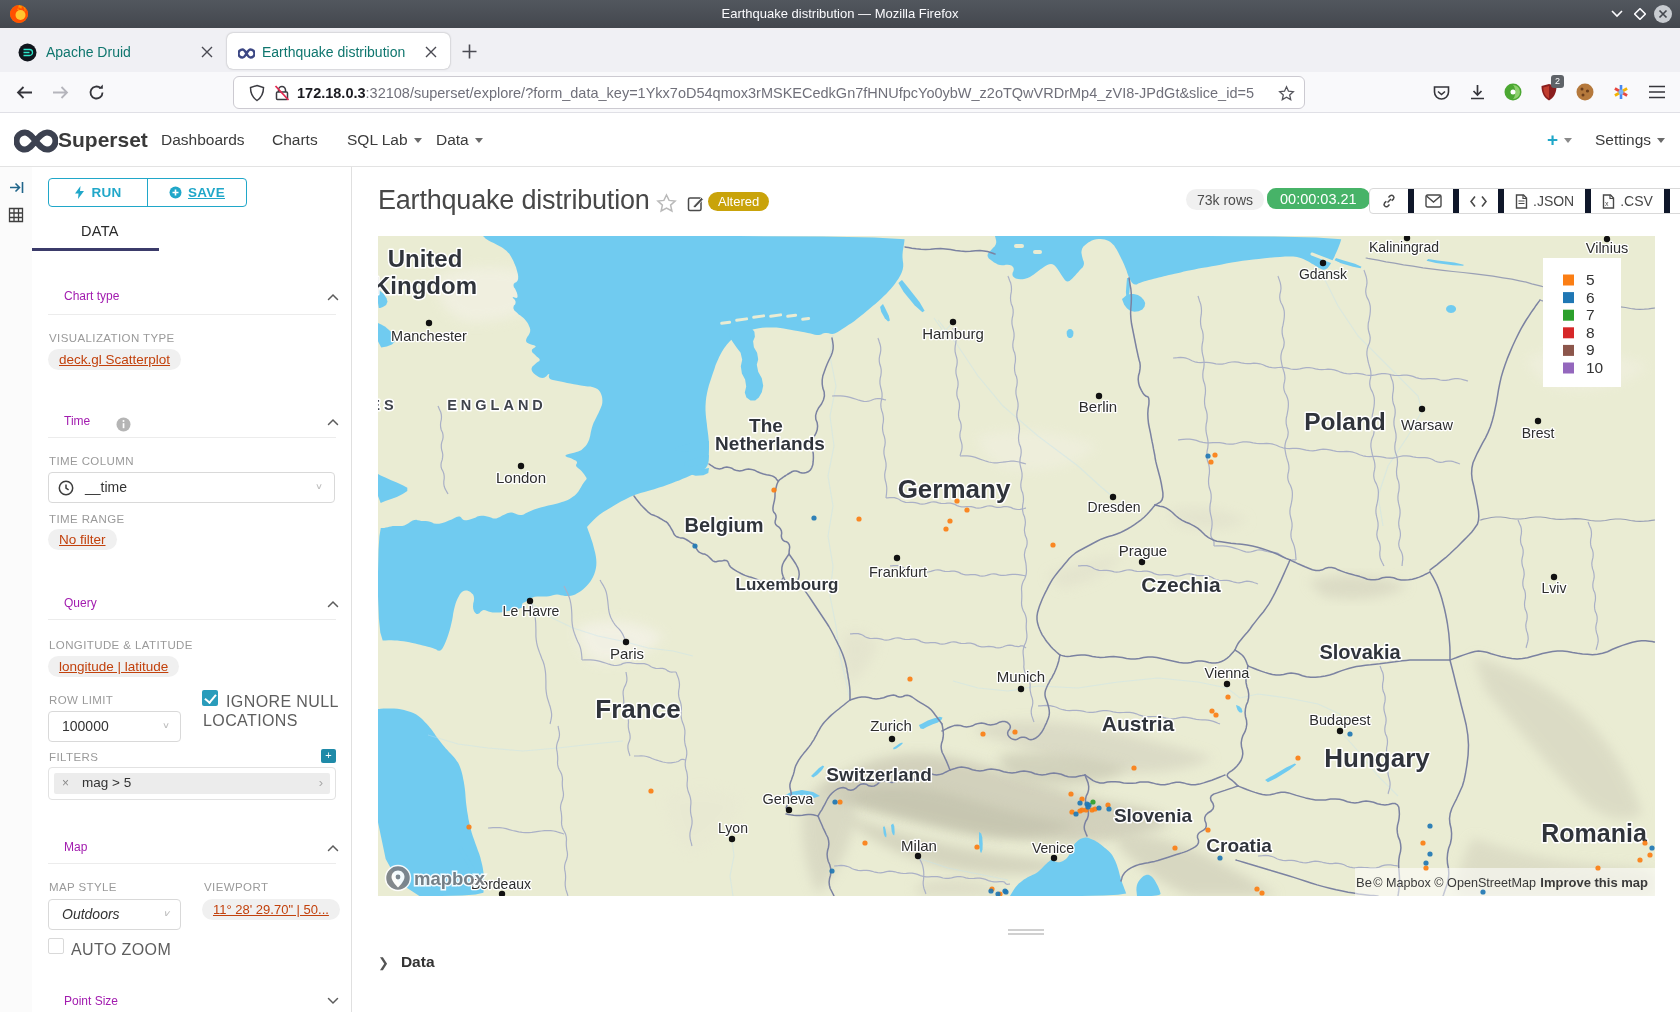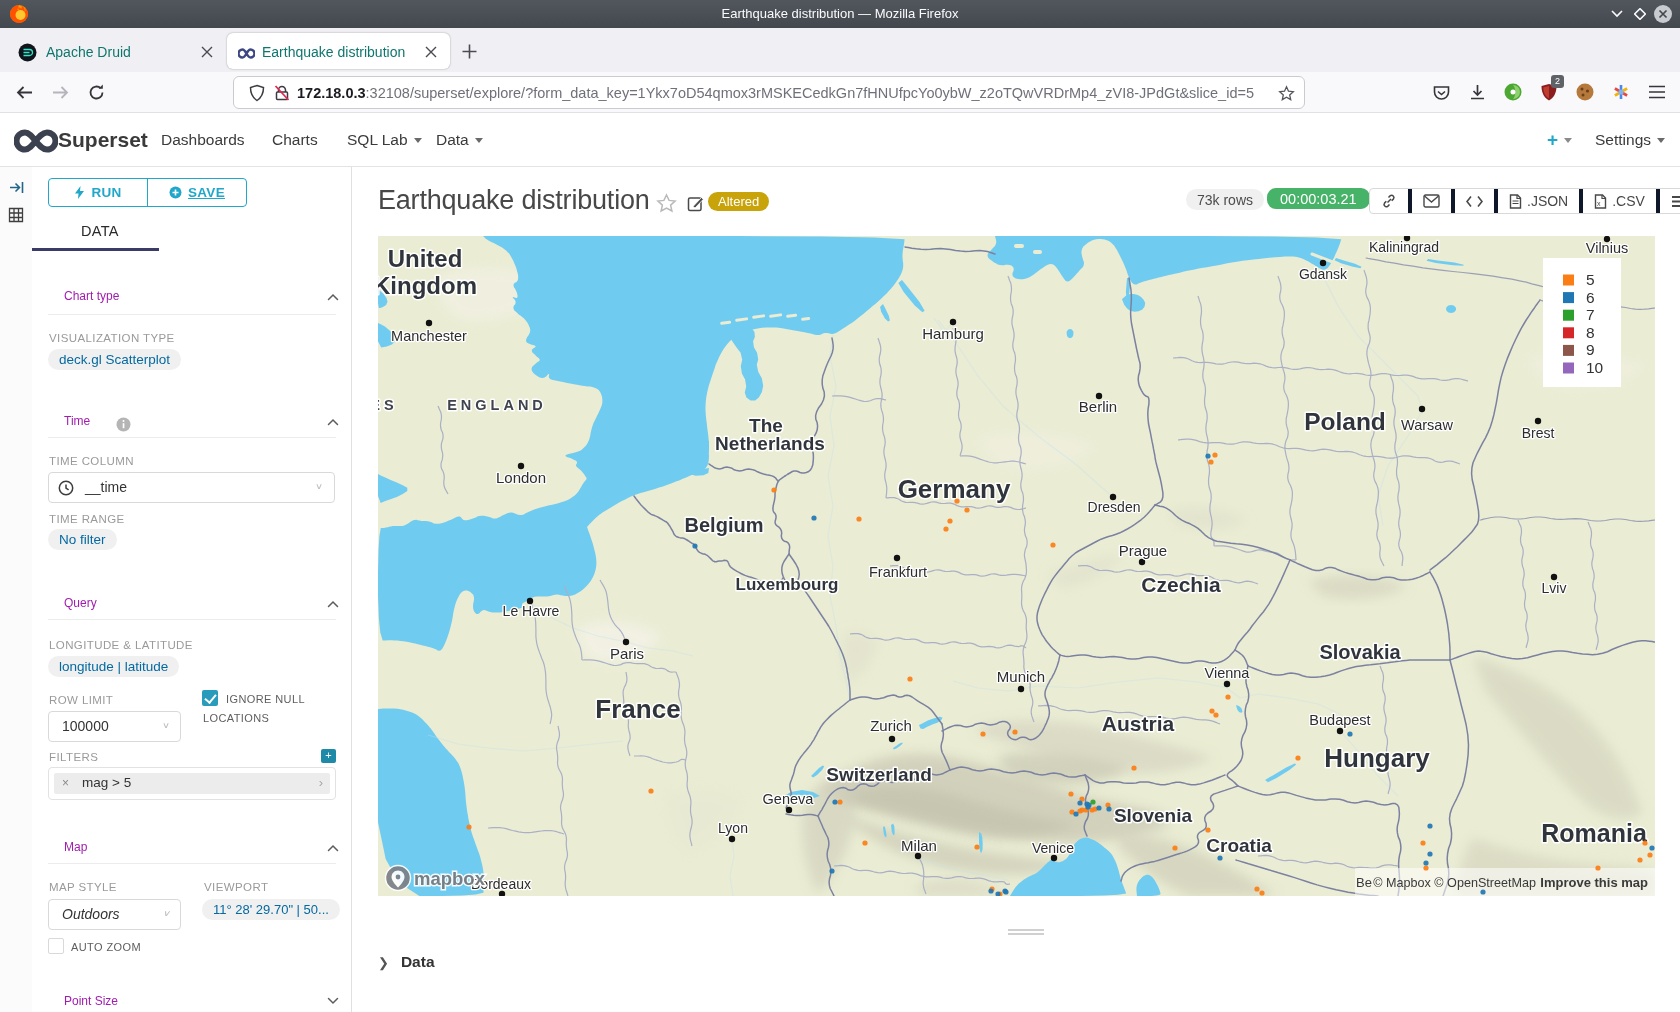--- a/index.html
+++ b/index.html
@@ -25,36 +25,36 @@
 .runsave { position:absolute; left:16px; top:11px; width:199px; height:29px; border:1px solid #20a7c9; border-radius:4px; display:flex; }
 .runsave .half { flex:1; text-align:center; line-height:27px; color:#20a7c9; font-size:13.5px; font-weight:bold; letter-spacing:.3px; }
 .runsave .half+.half { border-left:1px solid #20a7c9;text-decoration:underline; }
 .datatab { position:absolute; left:49px; top:53px; font-size:14.5px; color:#2a2a2a; letter-spacing:.3px; }
 .datatab-underline { position:absolute; left:0px; top:81px; width:127px; height:3px; background:#3b3b6a; }
 .sect { position:absolute; left:16px; font-size:12px; color:#a21caf;margin-left:16px; }
 .sect-chev { position:absolute; width:12px; height:8px; }
 .sect-chev svg { display:block; }
 .divider { position:absolute; left:16px; width:288px; height:1px; background:#ececec; }
 .lbl { position:absolute; font-size:11.5px; color:#9a9a9a; letter-spacing:.4px; }
-.pill { position:absolute; background:#f0f0f0; border-radius:11px; font-size:13.5px; color:#0369a1; padding:3px 11px; white-space:nowrap; }
+.pill { position:absolute; background:#f0f0f0; border-radius:11px; font-size:13.5px; color:#c2410c; padding:3px 11px; white-space:nowrap;text-decoration:underline; }
 .selbox { position:absolute; border:1px solid #d9d9d9; border-radius:4px; background:#fff; font-size:14px; color:#333;padding-left:24px; }
 .selchev { position:absolute; color:#bfbfbf; font-size:11px; transform:scaleY(.75); }
 .cb { position:absolute; width:16px; height:16px; border-radius:2px; }
 .cb.on { background:#299cbb; }
 .cb.on:after { content:""; position:absolute; left:4.5px; top:1.5px; width:5px; height:9px; border:solid #fff; border-width:0 2px 2px 0; transform:rotate(40deg); }
 .cb.off { background:#fff; border:1.5px solid #d9d9d9; }
-.cblbl { position:absolute; font-size:11px; color:#5e5e5e; letter-spacing:.4px; }
+.cblbl { position:absolute; font-size:16px; color:#5e5e5e; letter-spacing:.4px; }
 
 #main { position:absolute; left:353px; top:167px; width:1327px; height:845px; background:#fff; }
 h1.charttitle { position:absolute; left:25px; top:18px; font-size:27px; font-weight:normal; color:#484848; letter-spacing:-.2px; }
 .altered { position:absolute; left:355px; top:25px; background:#c9a30a; color:#fff; font-size:13px; border-radius:10.5px; padding:2px 10px; }
 .rowcount { position:absolute; left:833px; top:22px; background:#f0f0f0; border-radius:11px; color:#4c4c4c; font-size:14px; padding:2.5px 11px; }
 .timer { position:absolute; left:914px; top:21px; background:#47b368; border-radius:9px; color:#fff; font-size:14.5px; padding:2.5px 13px; }
 .btngroup { position:absolute; left:1016px; top:21px; height:26px; display:flex; border:1px solid #d9d9d9; border-radius:4px; background:#fff; }
-.btngroup .bseg { border-right:4px solid #0f172a; padding:0 11px; line-height:25px; color:#484848; font-size:14px; white-space:nowrap; }
+.btngroup .bseg { border-right:6px solid #0f172a; padding:0 11px; line-height:25px; color:#484848; font-size:14px; white-space:nowrap; }
 .btngroup .bseg:last-child { border-right:none; }
 
 #mapwrap { position:absolute; left:378px; top:236px; width:1277px; height:660px; overflow:hidden; }
 .handle { position:absolute; left:1008px; top:929px; width:36px; height:1.5px; background:#d0d0d0; }
 .handle2 { position:absolute; left:1008px; top:933px; width:36px; height:1.5px; background:#d0d0d0; }
 .datapanel { position:absolute; left:378px; top:953px; font-size:15.5px; color:#333; font-weight:bold; }
 </style>
 </head>
 <body>
 

